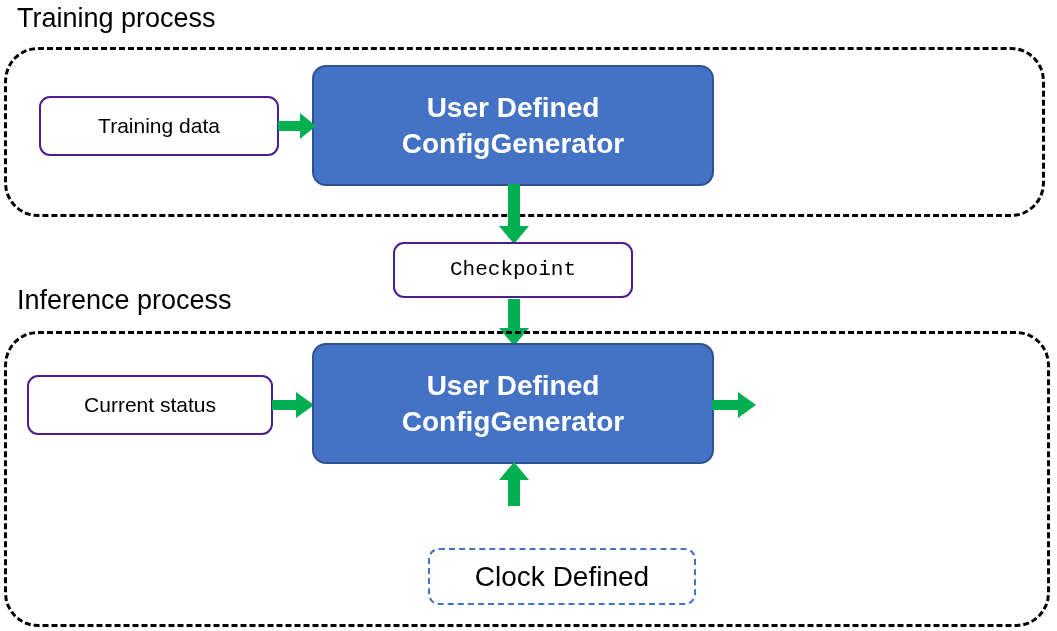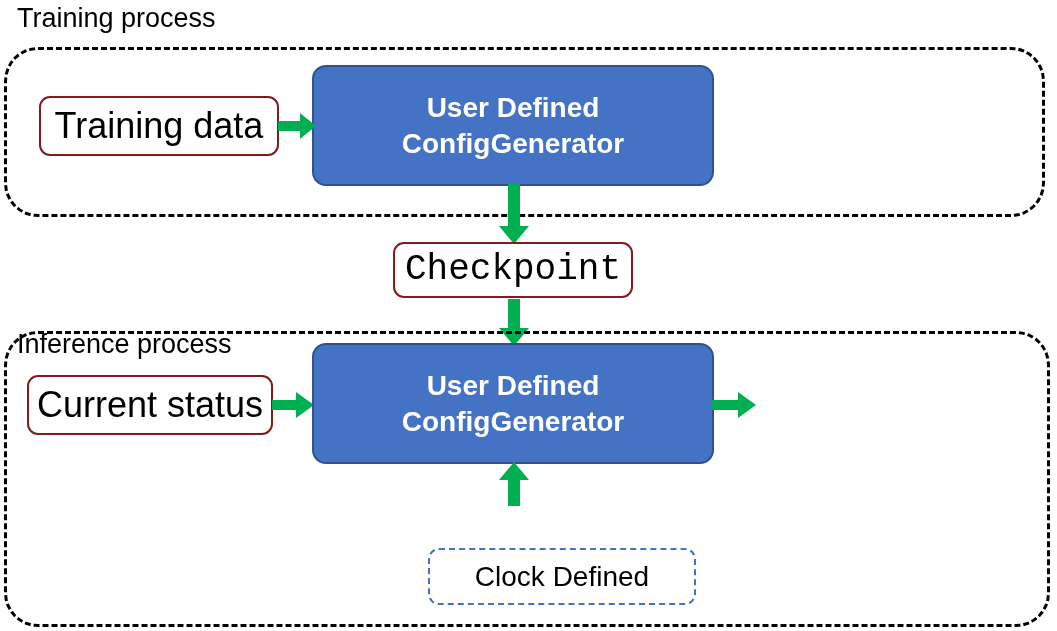--- a/index.html
+++ b/index.html
@@ -22,21 +22,21 @@
   
   .section-title {
     position: absolute;
     font-size: 27px;
     line-height: 32px;
     color: #000000;
     white-space: nowrap;
     font-weight: 400;
   }
   #title-training { left: 17px; top: 2px; }
-  #title-inference { left: 17px; top: 284px; margin-top: 44px; }
+  #title-inference { left: 17px; top: 284px; }
 
   
   .process-container {
     position: absolute;
     border: 3px dashed #000000;
     border-radius: 34px;
     background: transparent;
     box-sizing: border-box;
   }
   #container-training {
@@ -50,27 +50,27 @@
     top: 331px;
     width: 1046px;
     height: 296px;
   }
 
   
   .node-box {
     position: absolute;
     box-sizing: border-box;
     background: #ffffff;
-    border: 2px solid #7f1d1d;
+    border: 2px solid #4c1d95;
     border-radius: 11px;
     display: flex;
     align-items: center;
     justify-content: center;
     color: #000000;
-    font-size: 36px;
+    font-size: 21px;
     line-height: 1.15;
     white-space: nowrap;
   }
   #box-training-data { left: 39px;  top: 96px;  width: 240px; height: 60px; }
   #box-checkpoint    { left: 393px; top: 242px; width: 240px; height: 56px; font-family: Liberation Mono, monospace; }
   #box-current-status{ left: 27px;  top: 375px; width: 246px; height: 60px; }
   #box-output-config { left: 754px; top: 375px; width: 257px; height: 60px; }
 
   
   .blue-box {

